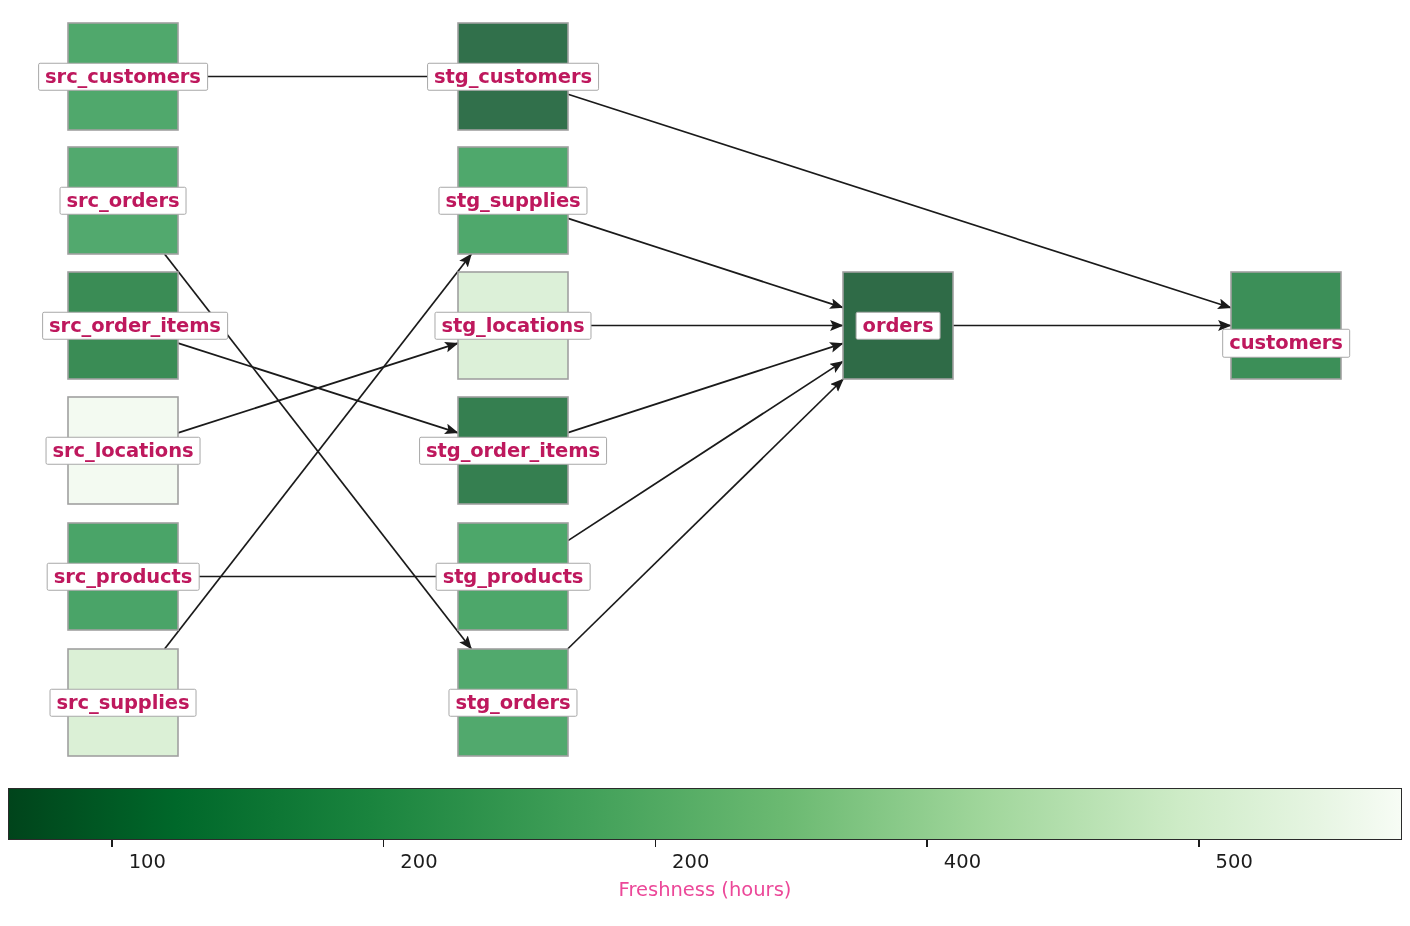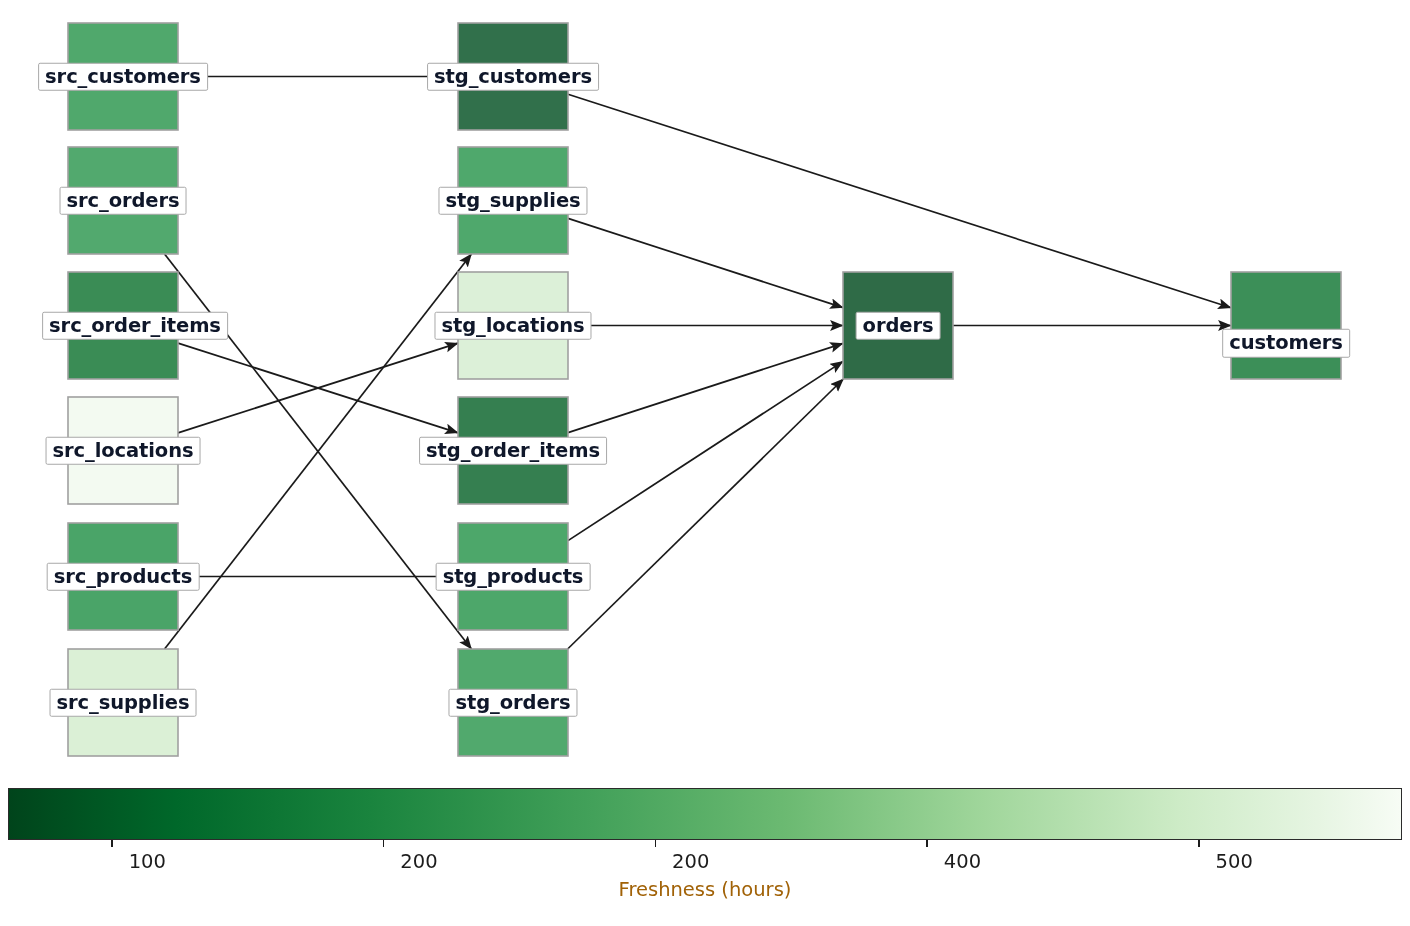--- a/index.html
+++ b/index.html
@@ -39,21 +39,21 @@
     position: absolute;
     transform: translate(-50%, -50%);
     background: #ffffff;
     border: 1.6px solid #a8a8a8;
     border-radius: 2px;
     padding: 3px 6px 4px 6px;
     font-family: "DejaVu Sans", sans-serif;
     font-weight: bold;
     font-size: 19.5px;
     line-height: 1.0;
-    color: #0f172a;
+    color: #be185d;
     white-space: nowrap;
     letter-spacing: -0.1px;
   }
   .cbar-wrap {
     position: absolute;
   }
   .cbar {
     position: absolute;
     border: 1.4px solid #2b2b2b;
     box-sizing: border-box;
@@ -70,21 +70,21 @@
     font-size: 19.5px;
     color: #1c1c1c;
     white-space: nowrap;
     margin-left: 36px;
   }
   .cbar-axislabel {
     position: absolute;
     transform: translateX(-50%);
     font-family: "DejaVu Sans", sans-serif;
     font-size: 19.5px;
-    color: #a16207;
+    color: #ec4899;
     white-space: nowrap;
   }
 </style>
 </head>
 <body>
 
 <div id="root">
 
   <svg id="graph" viewBox="0 0 1410 926" xmlns="http://www.w3.org/2000/svg">
     <defs>

